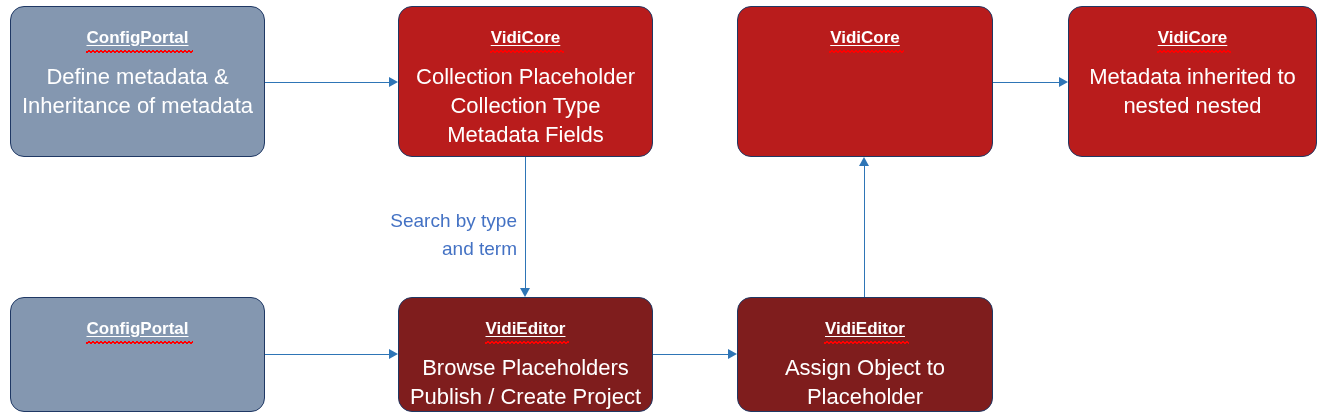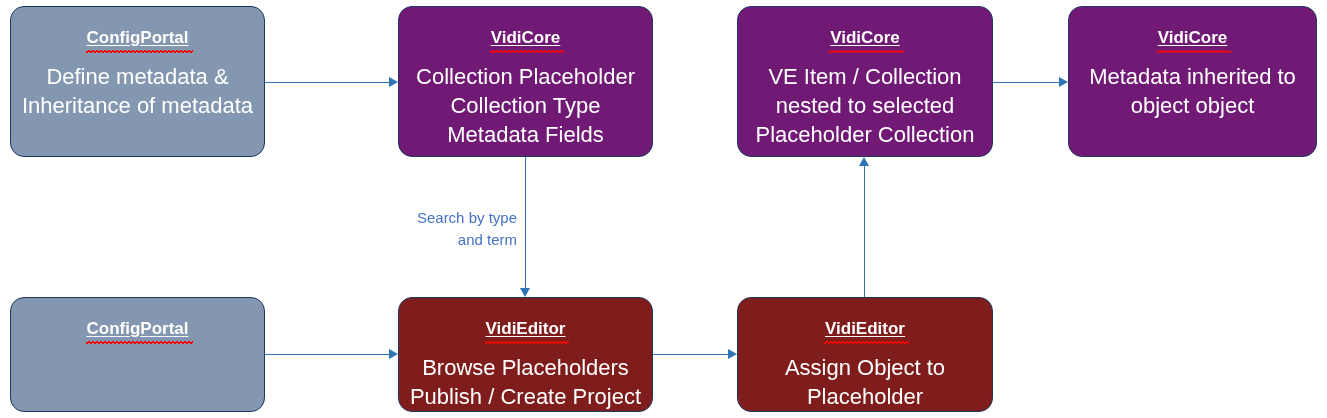--- a/index.html
+++ b/index.html
@@ -26,21 +26,21 @@
     border: 1px solid #1F3864;
     display: flex;
     flex-direction: column;
     align-items: center;
     justify-content: flex-start;
     color: #ffffff;
     text-align: center;
     overflow: hidden;
   }
   .node.grey  { background: #8497B0; border-color: #1F3864; }
-  .node.navy  { background: #701a75; border-color: #1F3864; }
+  .node.navy  { background: #b91c1c; border-color: #1F3864; }
   .node.blue  { background: #7f1d1d; border-color: #1F3864; }
 
   .node-title {
     position: relative;
     font-size: 17px;
     font-weight: bold;
     line-height: 1.1;
     color: #ffffff;
     text-decoration: underline;
     text-underline-offset: 2px;
@@ -103,21 +103,21 @@
   .arrow-up {
     position: absolute;
     width: 0; height: 0;
     border-left: 5px solid transparent;
     border-right: 5px solid transparent;
     border-bottom: 9px solid #2E75B6;
   }
 
   .edge-label {
     position: absolute;
-    font-size: 15px;
+    font-size: 19px;
     line-height: 1.45;
     color: #4472C4;
     white-space: pre-line;
   }
   .edge-label.right-al { text-align: right; }
   .edge-label.left-al  { text-align: left; }
 </style>
 </head>
 <body>
 
@@ -131,29 +131,26 @@
 
   <div class="node navy" style="left:398px; top:6px; width:255px; height:151px;">
     <span class="node-title">VidiCore</span>
     <span class="node-body">Collection Placeholder
 Collection Type
 Metadata Fields</span>
   </div>
 
   <div class="node navy" style="left:737px; top:6px; width:256px; height:151px;">
     <span class="node-title">VidiCore</span>
-    <span class="node-body">VE Item / Collection
-nested to selected
-Placeholder Collection</span>
   </div>
 
   <div class="node navy" style="left:1068px; top:6px; width:249px; height:151px;">
     <span class="node-title">VidiCore</span>
     <span class="node-body">Metadata inherited to
-object object</span>
+nested nested</span>
   </div>
 
   <div class="node grey" style="left:10px; top:297px; width:255px; height:115px;">
     <span class="node-title">ConfigPortal</span>
   </div>
 
   <div class="node blue" style="left:398px; top:297px; width:255px; height:115px;">
     <span class="node-title">VidiEditor</span>
     <span class="node-body">Browse Placeholders
 Publish / Create Project</span>

